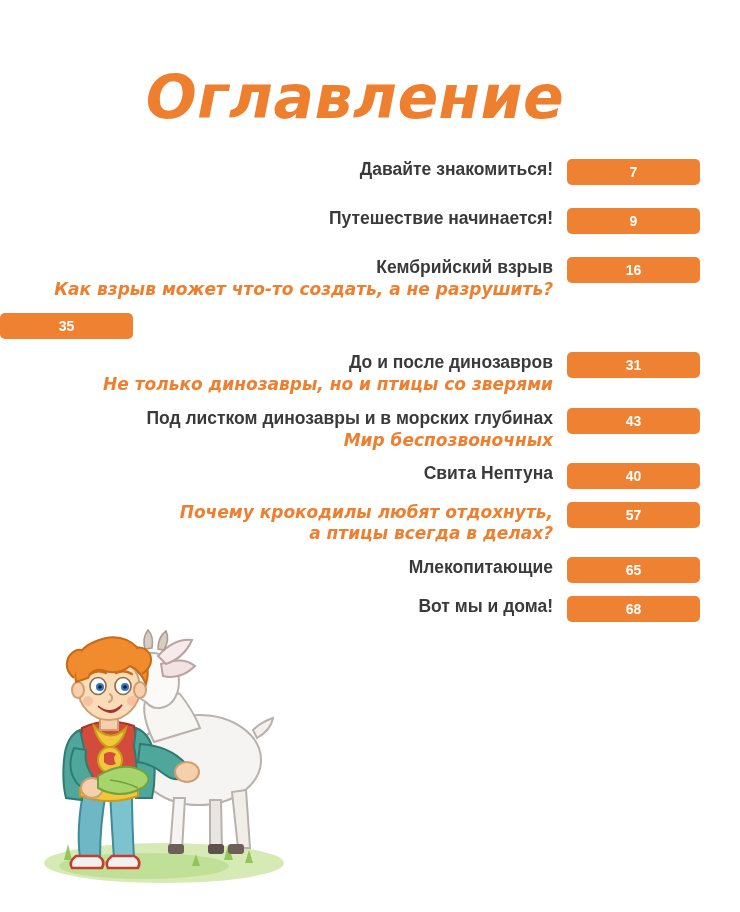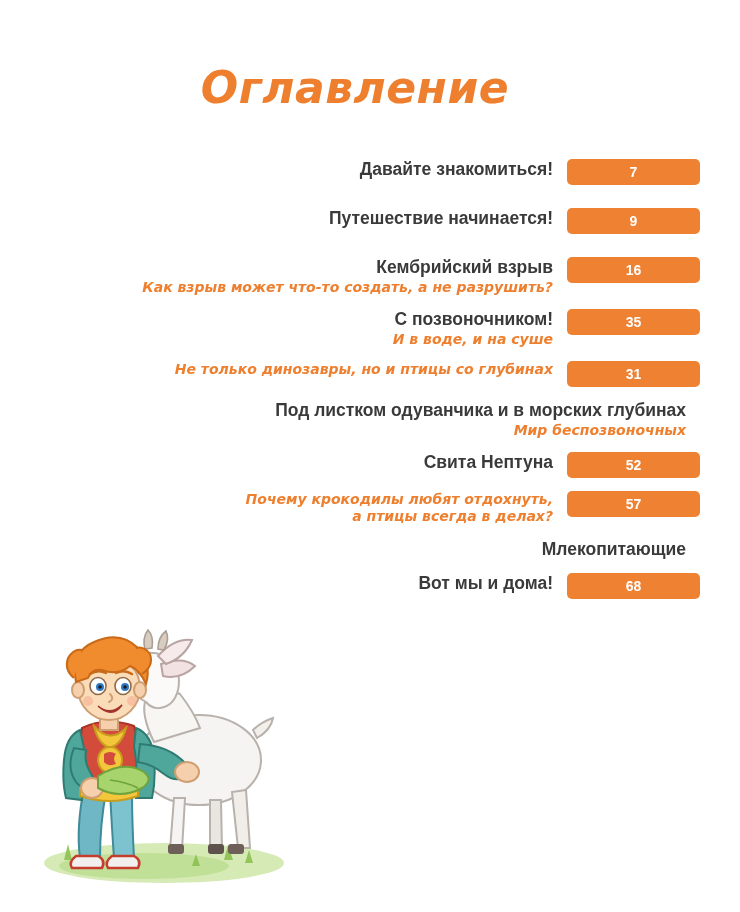--- a/index.html
+++ b/index.html
@@ -23,21 +23,21 @@
 
   .title {
     position: absolute;
     top: 62px;
     left: 0;
     width: 740px;
     text-align: center;
     padding-right: 30px;
     box-sizing: border-box;
     font-family: "DejaVu Sans", sans-serif;
-    font-size: 44px;
+    font-size: 60px;
     font-weight: bold;
     font-style: italic;
     color: #ee7f2e;
     letter-spacing: 0.5px;
   }
 
   .toc {
     position: absolute;
     top: 158px;
     left: 0;
@@ -61,21 +61,21 @@
   .toc-title {
     font-size: 17.5px;
     font-weight: bold;
     color: #3a3a3a;
     line-height: 1.26;
     white-space: nowrap;
   }
 
   .toc-sub {
     font-family: "DejaVu Sans", sans-serif;
-    font-size: 14px;
+    font-size: 17px;
     font-weight: bold;
     font-style: italic;
     color: #ee7f2e;
     line-height: 1.22;
     margin-top: 1px;
     white-space: pre-line;
   }
 
   .toc-page {
     flex: 0 0 auto;
@@ -131,60 +131,59 @@
 
     <div class="toc-row with-sub">
       <div class="toc-text">
         <div class="toc-title">Кембрийский взрыв</div>
         <div class="toc-sub">Как взрыв может что-то создать, а не разрушить?</div>
       </div>
       <div class="toc-page">16</div>
     </div>
 
     <div class="toc-row with-sub">
-      <div class="toc-text">
-        <div class="toc-title">С позвоночником!</div>
-        <div class="toc-sub">И в воде, и на суше</div>
-      </div>
       <div class="toc-page">35</div>
     </div>
 
     <div class="toc-row with-sub">
       <div class="toc-text">
-        <div class="toc-sub">Не только динозавры, но и птицы со глубинах</div>
+        <div class="toc-title">До и после динозавров</div>
+        <div class="toc-sub">Не только динозавры, но и птицы со зверями</div>
       </div>
       <div class="toc-page">31</div>
     </div>
 
     <div class="toc-row with-sub">
       <div class="toc-text">
-        <div class="toc-title">Под листком одуванчика и в морских глубинах</div>
+        <div class="toc-title">Под листком динозавры и в морских глубинах</div>
         <div class="toc-sub">Мир беспозвоночных</div>
       </div>
+      <div class="toc-page">43</div>
     </div>
 
     <div class="toc-row with-sub">
       <div class="toc-text">
         <div class="toc-title">Свита Нептуна</div>
       </div>
-      <div class="toc-page">52</div>
+      <div class="toc-page">40</div>
     </div>
 
     <div class="toc-row with-sub">
       <div class="toc-text">
         <div class="toc-sub">Почему крокодилы любят отдохнуть,
 а птицы всегда в делах?</div>
       </div>
       <div class="toc-page">57</div>
     </div>
 
     <div class="toc-row with-sub">
       <div class="toc-text">
         <div class="toc-title">Млекопитающие</div>
       </div>
+      <div class="toc-page">65</div>
     </div>
 
     <div class="toc-row plain">
       <div class="toc-text">
         <div class="toc-title">Вот мы и дома!</div>
       </div>
       <div class="toc-page">68</div>
     </div>
 
   </div>

